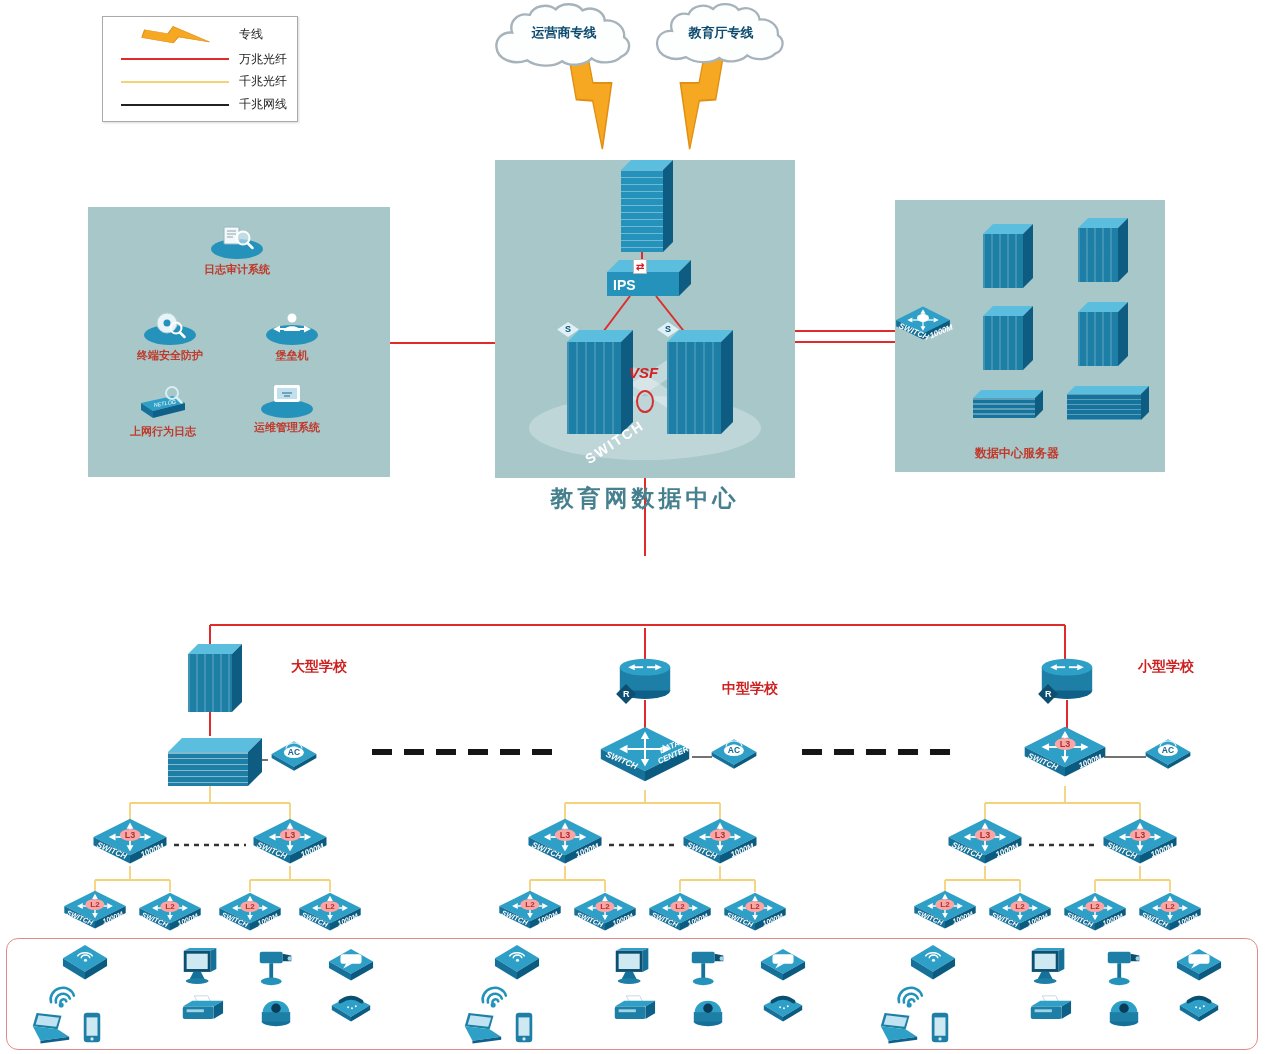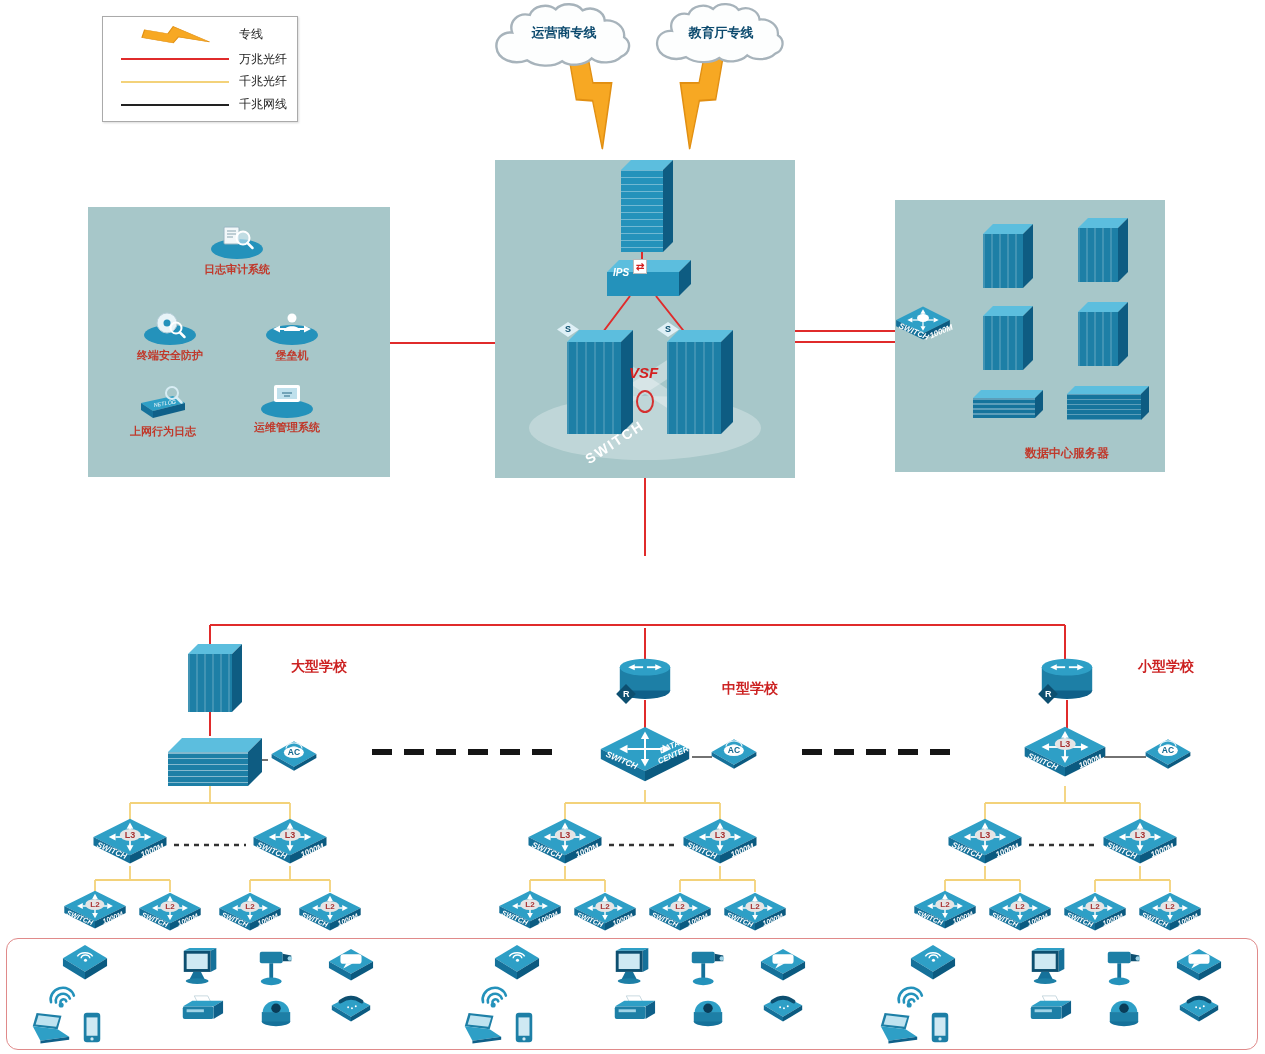--- a/index.html
+++ b/index.html
@@ -33,56 +33,56 @@
   .cloud-edu{left:643px;top:2px;width:156px;height:70px;}
   .cloud-op .cl-label,.cloud-edu .cl-label{top:22px;font-size:13px;color:#0c4a6e;}
   .cloud-man{left:538px;top:546px;width:214px;height:96px;}
   .cloud-man .cl-label{top:34px;font-size:21px;letter-spacing:3px;color:#3f7b8a;}
 
   
   .zc-wires{position:absolute;left:0;top:0;}
   .fw{--d:10px;left:126px;top:10px;width:42px;height:82px;background-color:#2492bb;background-image:repeating-linear-gradient(180deg,rgba(255,255,255,.35) 0 1.5px,transparent 1.5px 7px);}
   .ips{--d:12px;left:112px;top:112px;width:72px;height:24px;background-color:#2492bb;}
   .ips-chip{position:absolute;top:-13px;left:26px;background:#fff;border:1px solid #bbb;color:#d42020;font-weight:bold;font-size:10px;line-height:13px;padding:0 2px;}
-  .ips-lbl{position:absolute;bottom:18px;left:6px;color:#fff;font-style:italic;font-weight:bold;font-size:10px;}
+  .ips-lbl{position:absolute;bottom:3px;left:6px;color:#fff;font-weight:bold;font-size:14px;}
   .platform{position:absolute;left:34px;top:236px;width:232px;height:64px;background:rgba(255,255,255,.28);border-radius:50%;}
   .vsf-x{position:absolute;left:100px;top:216px;width:100px;height:16px;background:rgba(255,255,255,.33);}
   .vsf-x.a{transform:rotate(33deg);} .vsf-x.b{transform:rotate(-33deg);}
   .tower{--d:12px;width:54px;height:92px;background-color:#1d7fa6;background-image:repeating-linear-gradient(90deg,rgba(255,255,255,.15) 0 2px,transparent 2px 9px);}
   .tower.t1{left:72px;top:182px;} .tower.t2{left:172px;top:182px;}
   .s-badge{position:absolute;top:-20px;left:-10px;width:22px;height:15px;background:#dff0f6;clip-path:polygon(50% 0,100% 50%,50% 100%,0 50%);color:#0d4f70;font-weight:bold;font-size:9px;line-height:15px;text-align:center;}
   .vsf-t{position:absolute;left:134px;top:204px;color:#d42020;font-weight:bold;font-style:italic;font-size:15px;}
   .vsf-o{position:absolute;left:141px;top:230px;width:14px;height:19px;border:2.5px solid #d43030;border-radius:50%;}
   .sw-word{position:absolute;left:86px;top:274px;color:#fff;font-weight:bold;font-size:14px;letter-spacing:2px;transform:rotate(-33deg);}
 
   
   .sec-item{position:absolute;width:96px;display:flex;flex-direction:column;align-items:center;gap:1px;}
   .sec-ic svg{display:block;width:60px;height:38px;}
   .sec-lb{color:#c0392b;font-weight:bold;font-size:11px;white-space:nowrap;}
 
   
   .srv{--d:10px;width:40px;height:54px;background-color:#1d7fa6;background-image:repeating-linear-gradient(90deg,rgba(255,255,255,.16) 0 2px,transparent 2px 8px);}
   .rack{--d:8px;background-color:#16749c;background-image:repeating-linear-gradient(180deg,rgba(255,255,255,.3) 0 1.5px,transparent 1.5px 5px);}
-  .rz-title{position:absolute;left:80px;right:6px;bottom:10px;text-align:center;color:#c0392b;font-weight:bold;font-size:12px;}
+  .rz-title{position:absolute;left:80px;right:6px;bottom:10px;text-align:left;color:#c0392b;font-weight:bold;font-size:12px;}
   .rz-switch{position:absolute;left:0px;top:106px;width:56px;}
   .dot-badge{position:absolute;left:50%;top:8px;transform:translateX(-50%);width:12px;height:8px;background:#fff;border-radius:50%;}
 
   
   .school{position:absolute;width:345px;height:295px;}
   .school-lb{position:absolute;color:#cc2222;font-weight:bold;font-size:14px;white-space:nowrap;}
   .dev{position:absolute;}
   .g{display:block;}
   .g svg{display:block;width:100%;height:auto;}
   .srv-school{--d:10px;width:44px;height:58px;background-color:#1d7fa6;background-image:repeating-linear-gradient(90deg,rgba(255,255,255,.16) 0 2px,transparent 2px 8px);}
   .chassis{--d:14px;width:80px;height:34px;background-color:#1d7fa6;background-image:repeating-linear-gradient(180deg,rgba(255,255,255,.45) 0 1.5px,transparent 1.5px 6px);}
   .sw{width:76px;}
   .sw.sm{width:64px;}
   .sw.big{width:92px;}
   .sw.mid{width:84px;}
-  .sw-badge{position:absolute;left:50%;top:22%;transform:translateX(-50%);background:#e5e5e5;border-radius:50%;padding:0 5px;color:#a83232;font-weight:bold;font-size:9px;line-height:12px;}
+  .sw-badge{position:absolute;left:50%;top:22%;transform:translateX(-50%);background:#fca5a5;border-radius:50%;padding:0 5px;color:#a83232;font-weight:bold;font-size:9px;line-height:12px;}
   .sw.sm .sw-badge{font-size:8px;line-height:11px;}
   .sw-lbl{position:absolute;left:0;right:0;top:56%;display:flex;justify-content:space-between;padding:0 5%;}
   .sw-lbl i{color:#fff;font-style:italic;font-weight:bold;font-size:8px;white-space:nowrap;}
   .sw.sm .sw-lbl i{font-size:7px;}
   .sw-lbl .ll{transform:rotate(23deg);} .sw-lbl .lr{transform:rotate(-23deg);}
   .dc-t{position:absolute;right:3px;top:26%;color:#fff;font-style:italic;font-weight:bold;font-size:8px;line-height:1.15;transform:rotate(-24deg);text-align:center;}
   .big-ll{position:absolute;left:6px;top:48%;color:#fff;font-style:italic;font-weight:bold;font-size:8.5px;transform:rotate(23deg);}
   .ac{width:48px;}
   .ac-badge{position:absolute;left:50%;top:28%;transform:translateX(-50%);background:#fff;border-radius:50%;padding:0 4px;color:#13688f;font-weight:bold;font-size:8.5px;line-height:11px;}
   .router{width:56px;}
@@ -252,20 +252,21 @@
     <div class="b3 tower t1">
       <span class="s-badge">S</span>
     </div>
     <div class="b3 tower t2">
       <span class="s-badge">S</span>
     </div>
     <span class="vsf-t">VSF</span>
     <span class="vsf-o"></span>
     <span class="sw-word">SWITCH</span>
   </div>
+  <div class="dc-title">教育网数据中心</div>
 
   <div class="zone zone-right">
     <div class="b3 srv" style="left:88px;top:34px;"></div>
     <div class="b3 srv" style="left:183px;top:28px;"></div>
     <div class="b3 srv" style="left:88px;top:116px;"></div>
     <div class="b3 srv" style="left:183px;top:112px;"></div>
     <div class="b3 rack" style="left:78px;top:198px;width:62px;height:20px;"></div>
     <div class="b3 rack" style="left:172px;top:194px;width:74px;height:26px;"></div>
     <div class="rz-switch">
       <span class="g">

